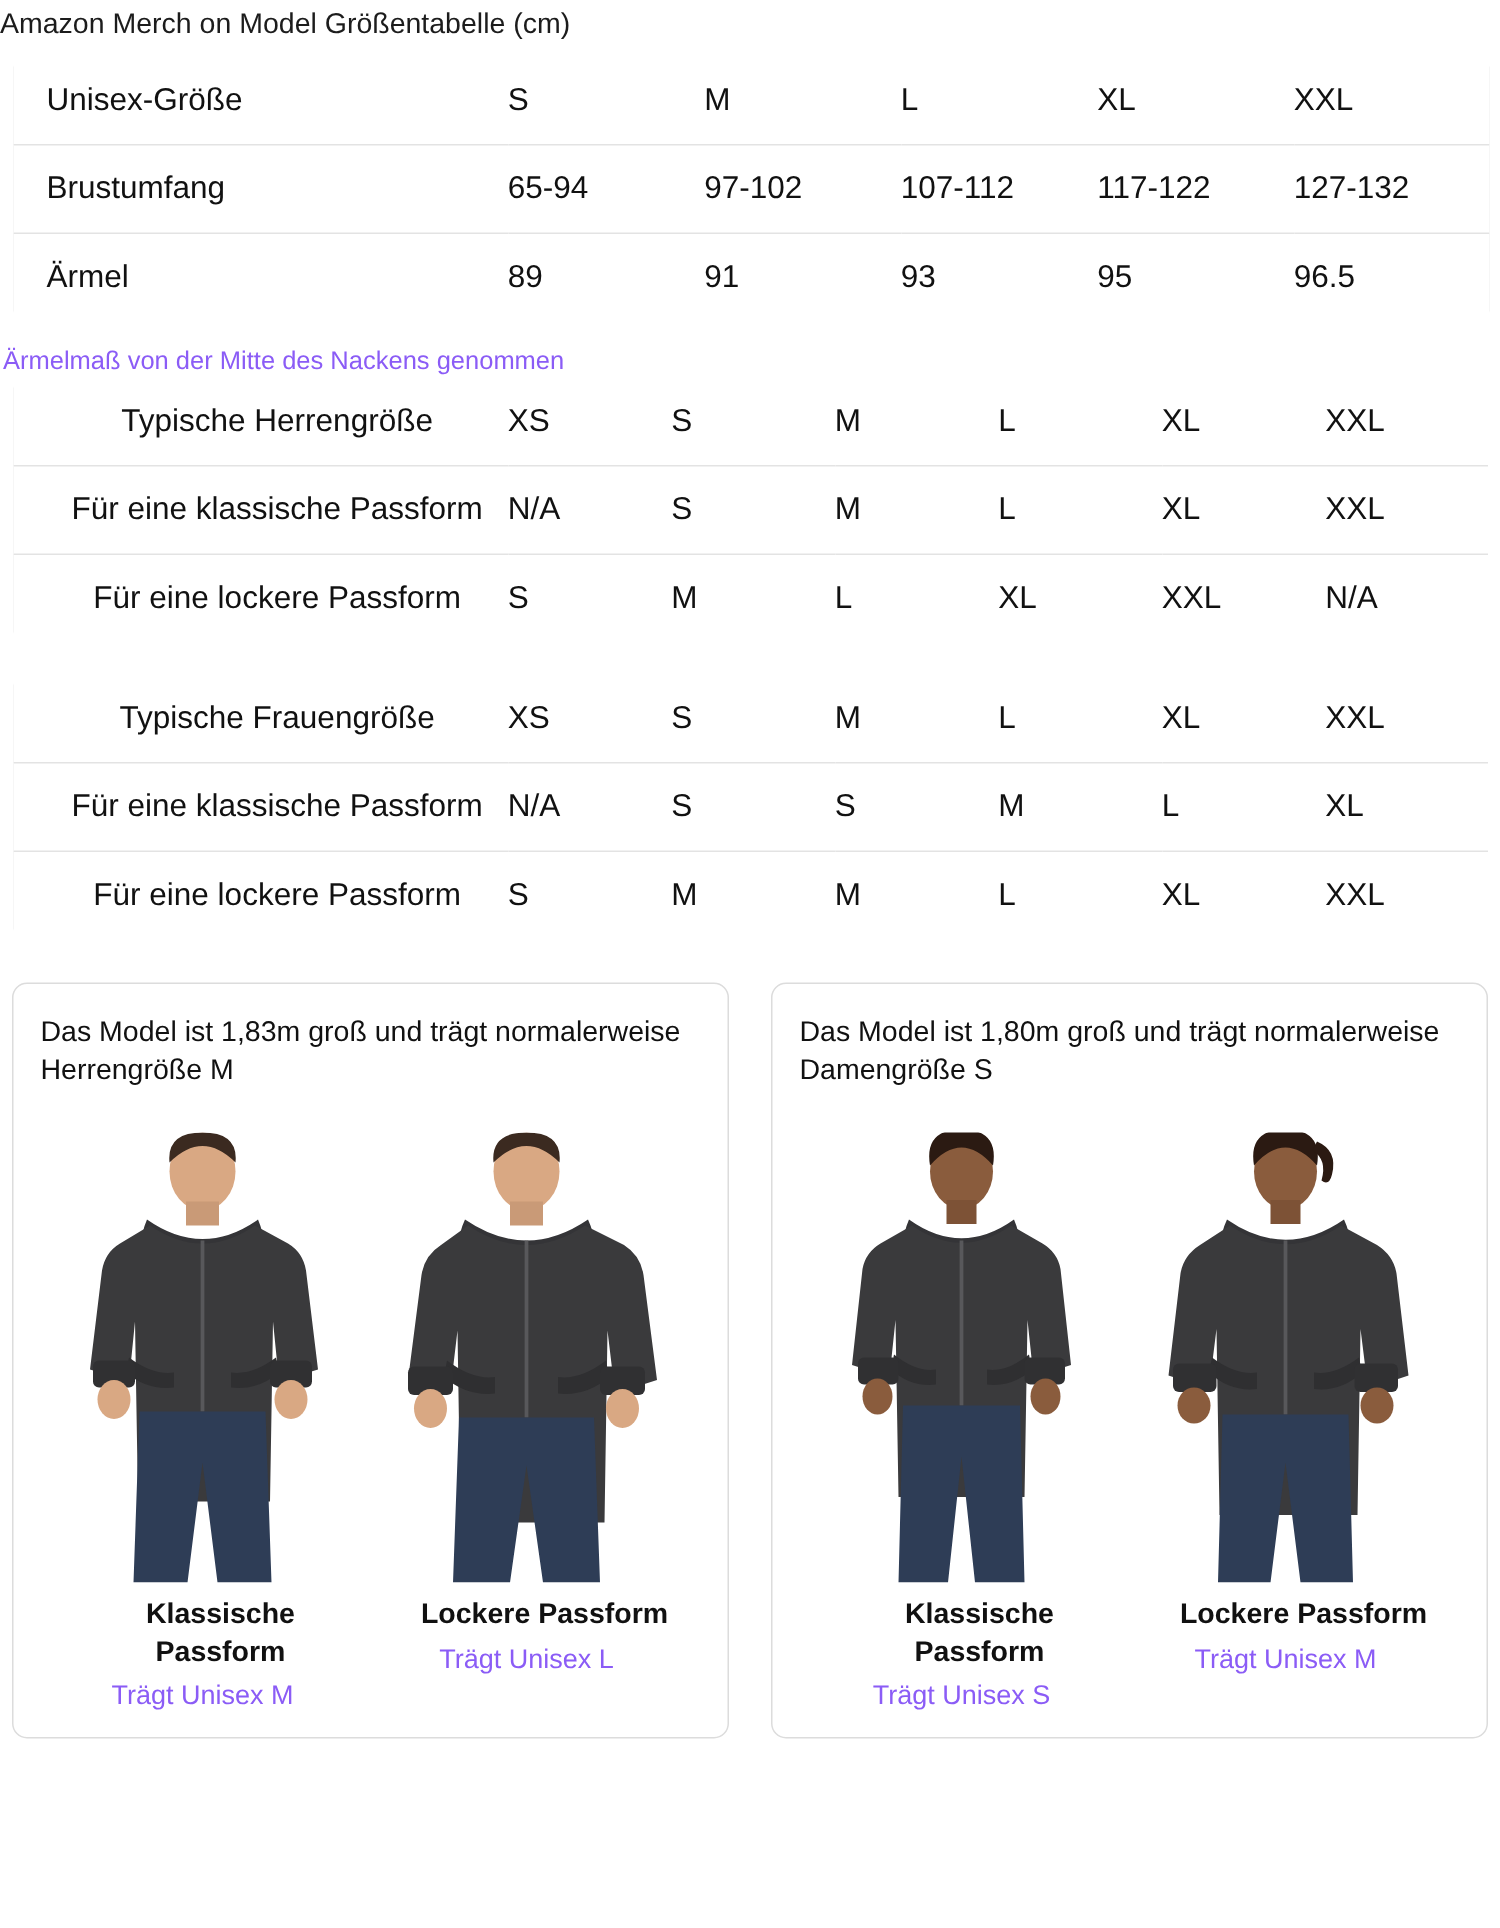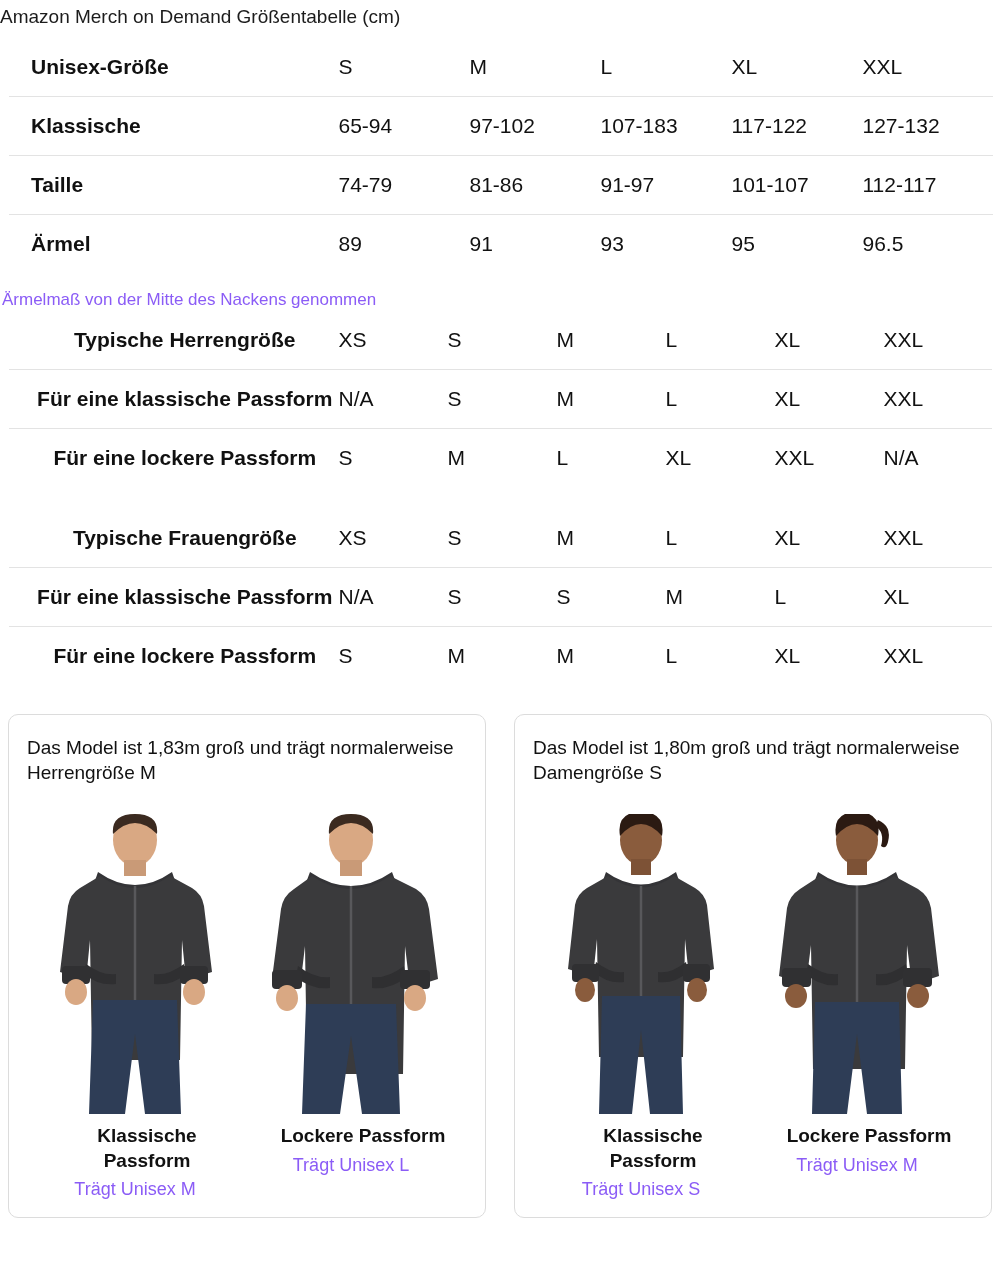--- a/index.html
+++ b/index.html
@@ -37,21 +37,21 @@
   .tbl td {
     padding: 0;
     border-bottom: 1px solid #e3e3e3;
     height: 59px;
     vertical-align: middle;
     font-size: 21px;
     color: #111;
   }
   .tbl tr:last-child td { border-bottom: none; }
   .tbl td.label {
-    font-weight: bold;
+    font-weight: normal;
     padding-left: 22px;
     font-size: 21px;
   }
   .tbl td.val {
     font-size: 21px;
   }
   
   .size-table td.label { width: 330px; }
   .size-table td.val   { width: 131px; }
 
@@ -122,47 +122,39 @@
     line-height: 1.4;
     margin-top: 4px;
   }
   svg { display: block; margin: 0 auto; }
 </style>
 </head>
 <body>
 
 <div class="page">
 
-  <div class="doc-title">Amazon Merch on Demand Größentabelle (cm)</div>
+  <div class="doc-title">Amazon Merch on Model Größentabelle (cm)</div>
 
   <table class="tbl size-table">
     <tbody>
       <tr>
         <td class="label">Unisex-Größe</td>
         <td class="val">S</td>
         <td class="val">M</td>
         <td class="val">L</td>
         <td class="val">XL</td>
         <td class="val">XXL</td>
       </tr>
       <tr>
-        <td class="label">Klassische</td>
+        <td class="label">Brustumfang</td>
         <td class="val">65-94</td>
         <td class="val">97-102</td>
-        <td class="val">107-183</td>
+        <td class="val">107-112</td>
         <td class="val">117-122</td>
         <td class="val">127-132</td>
-      </tr>
-      <tr>
-        <td class="label">Taille</td>
-        <td class="val">74-79</td>
-        <td class="val">81-86</td>
-        <td class="val">91-97</td>
-        <td class="val">101-107</td>
-        <td class="val">112-117</td>
       </tr>
       <tr>
         <td class="label">Ärmel</td>
         <td class="val">89</td>
         <td class="val">91</td>
         <td class="val">93</td>
         <td class="val">95</td>
         <td class="val">96.5</td>
       </tr>
     </tbody>

